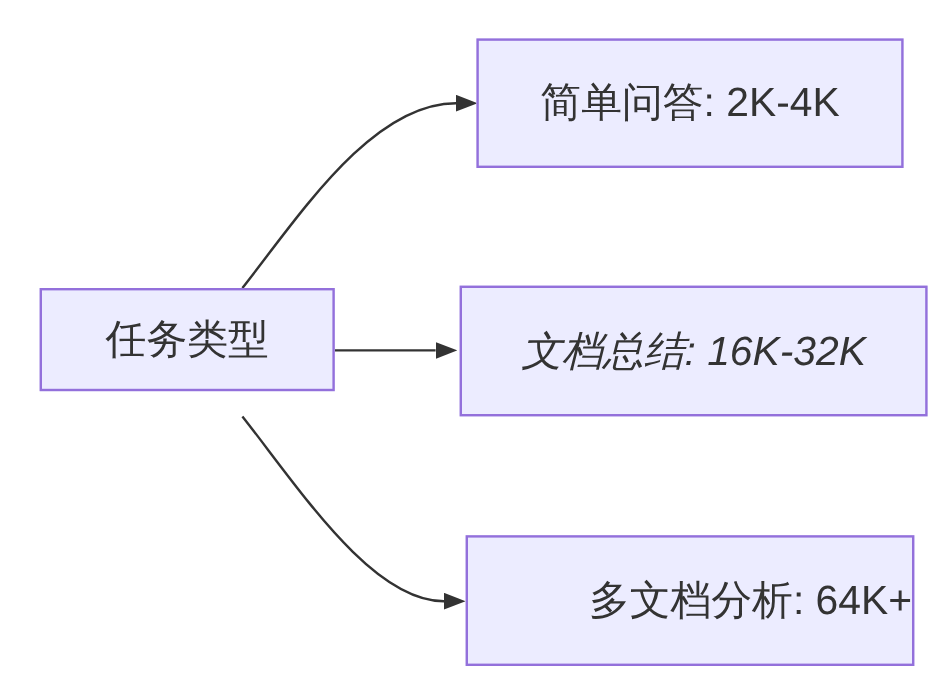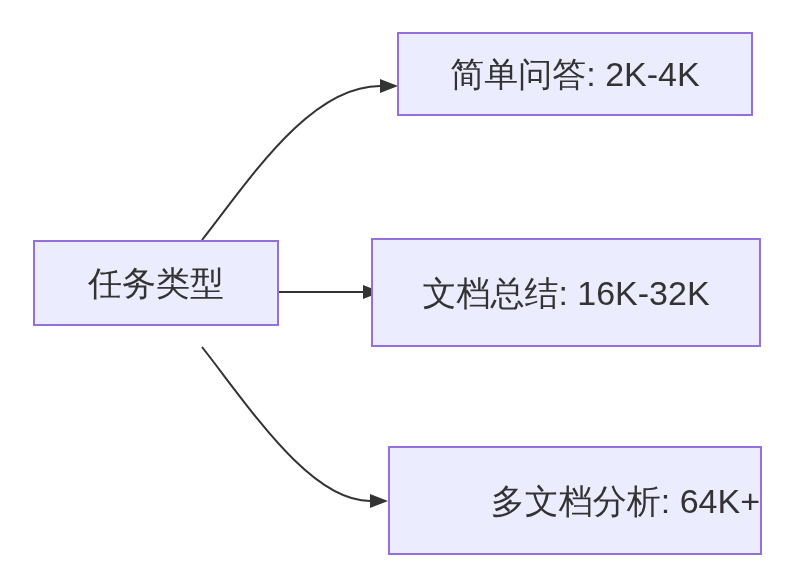--- a/index.html
+++ b/index.html
@@ -25,22 +25,22 @@
     border:2px solid var(--node-border);
     color:var(--text);
     font-size:34px;
     line-height:1;
     display:flex;
     align-items:center;
     justify-content:center;
     white-space:nowrap;
   }
   .node-root{left:33px;top:240px;width:246px;height:86px;}
-  .node-b0{left:397px;top:32px;width:356px;height:84px;}
-  .node-b1{left:371px;top:238px;width:390px;height:109px;}
+  .node-b0{left:397px;top:32px;width:356px;height:108px;}
+  .node-b1{left:383px;top:238px;width:390px;height:109px;font-style:italic;}
   .node-b2{left:388px;top:446px;width:374px;height:109px;justify-content:flex-end;}
   .edge-path{fill:none;stroke:var(--edge);stroke-width:2px;}
 </style>
 </head>
 <body>
 
 <div class="canvas">
 
   <svg class="edges" viewBox="0 0 787 572" xmlns="http://www.w3.org/2000/svg" aria-hidden="true">
     <defs>

